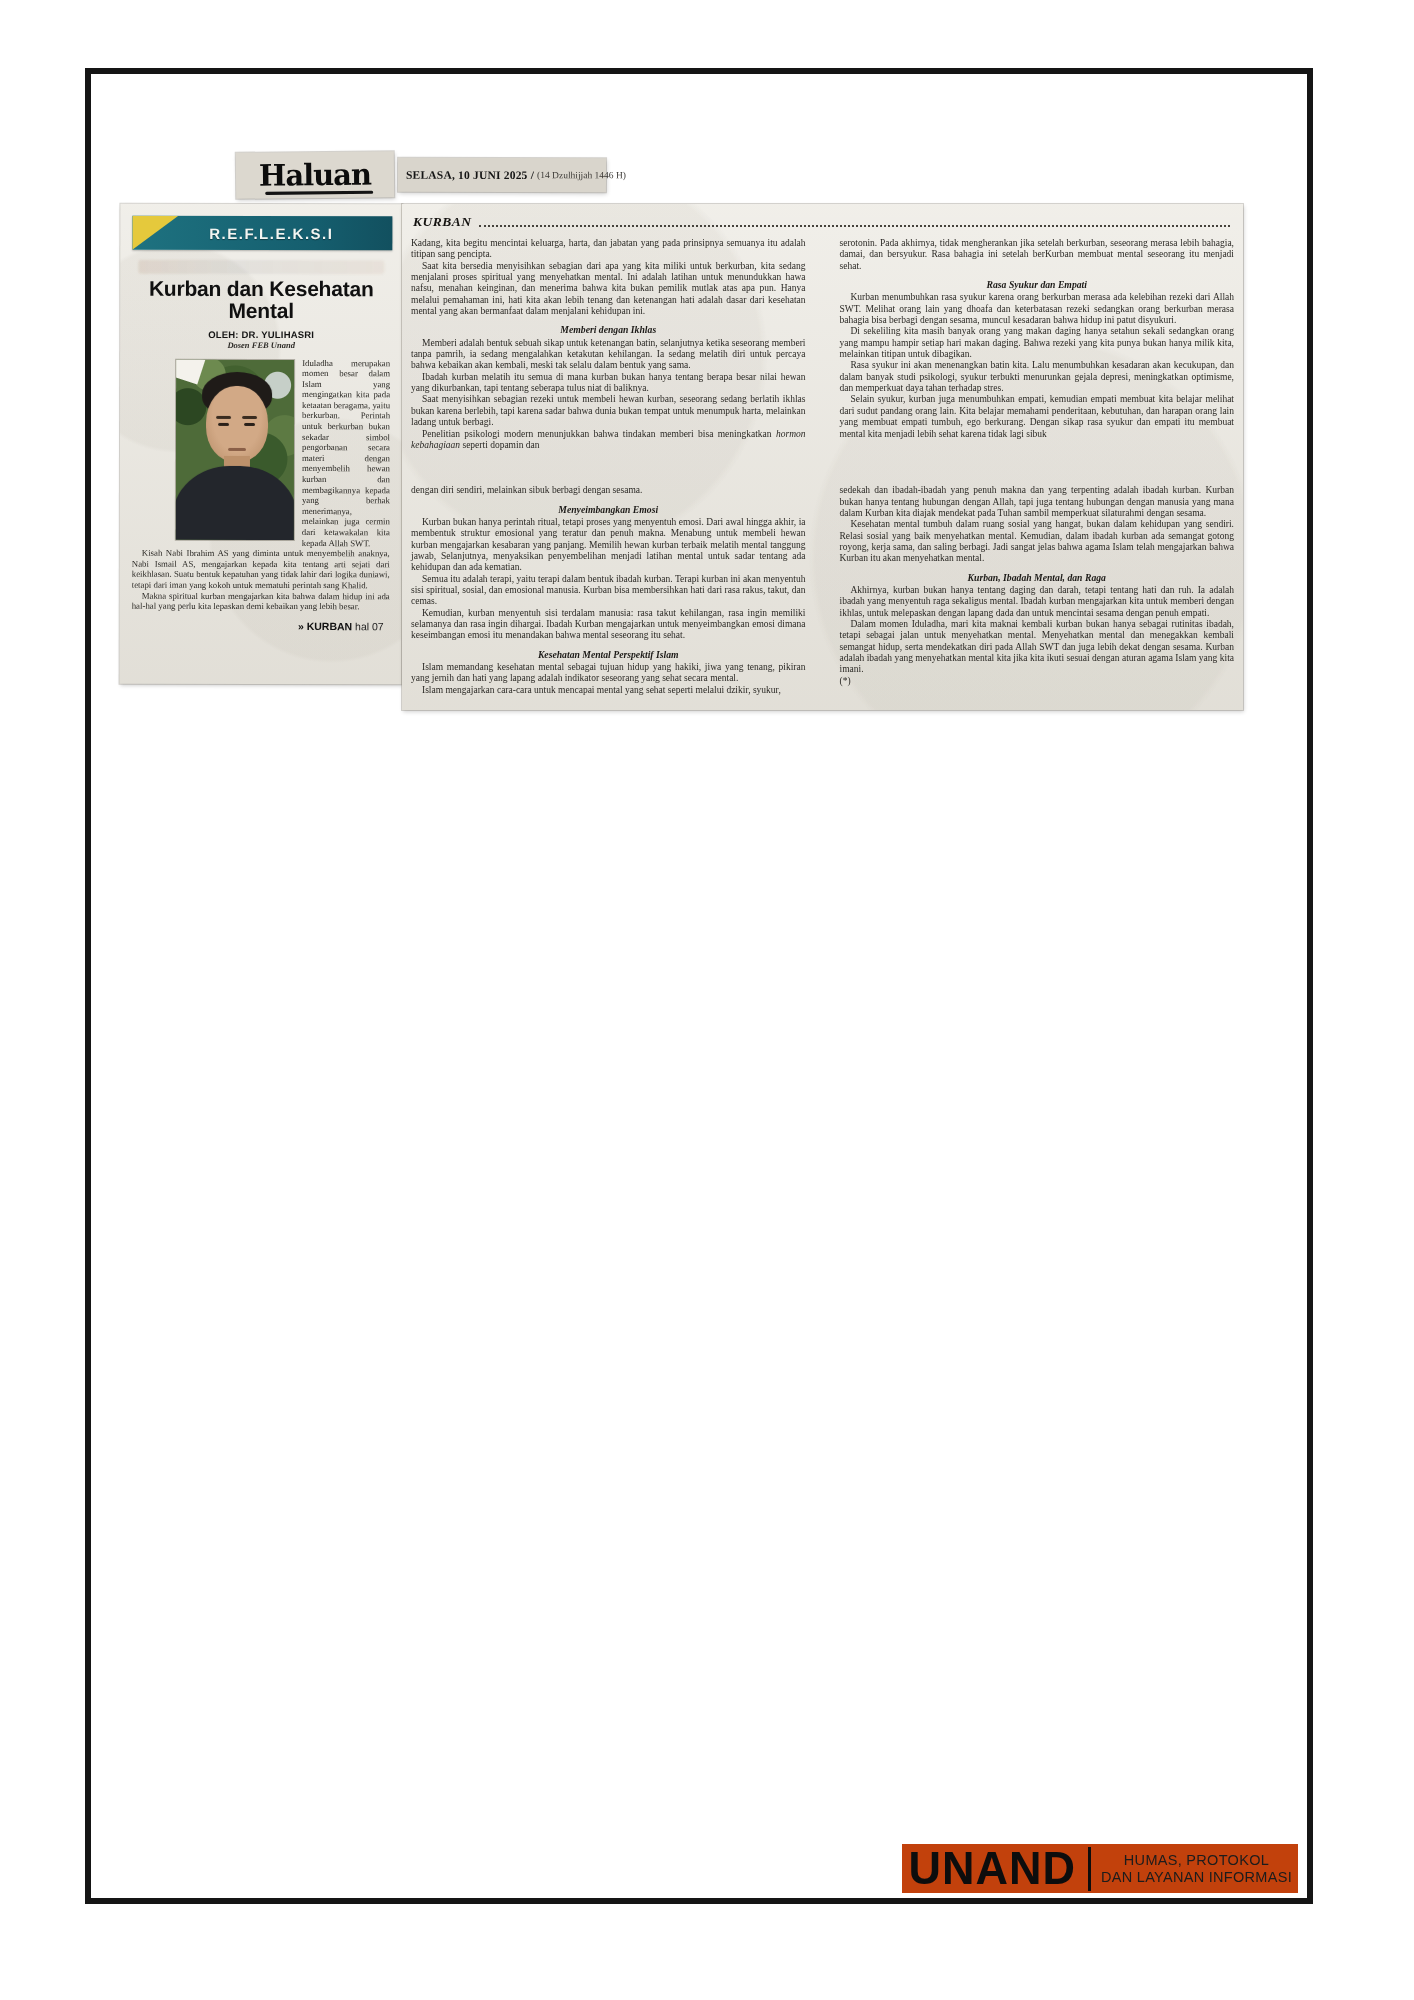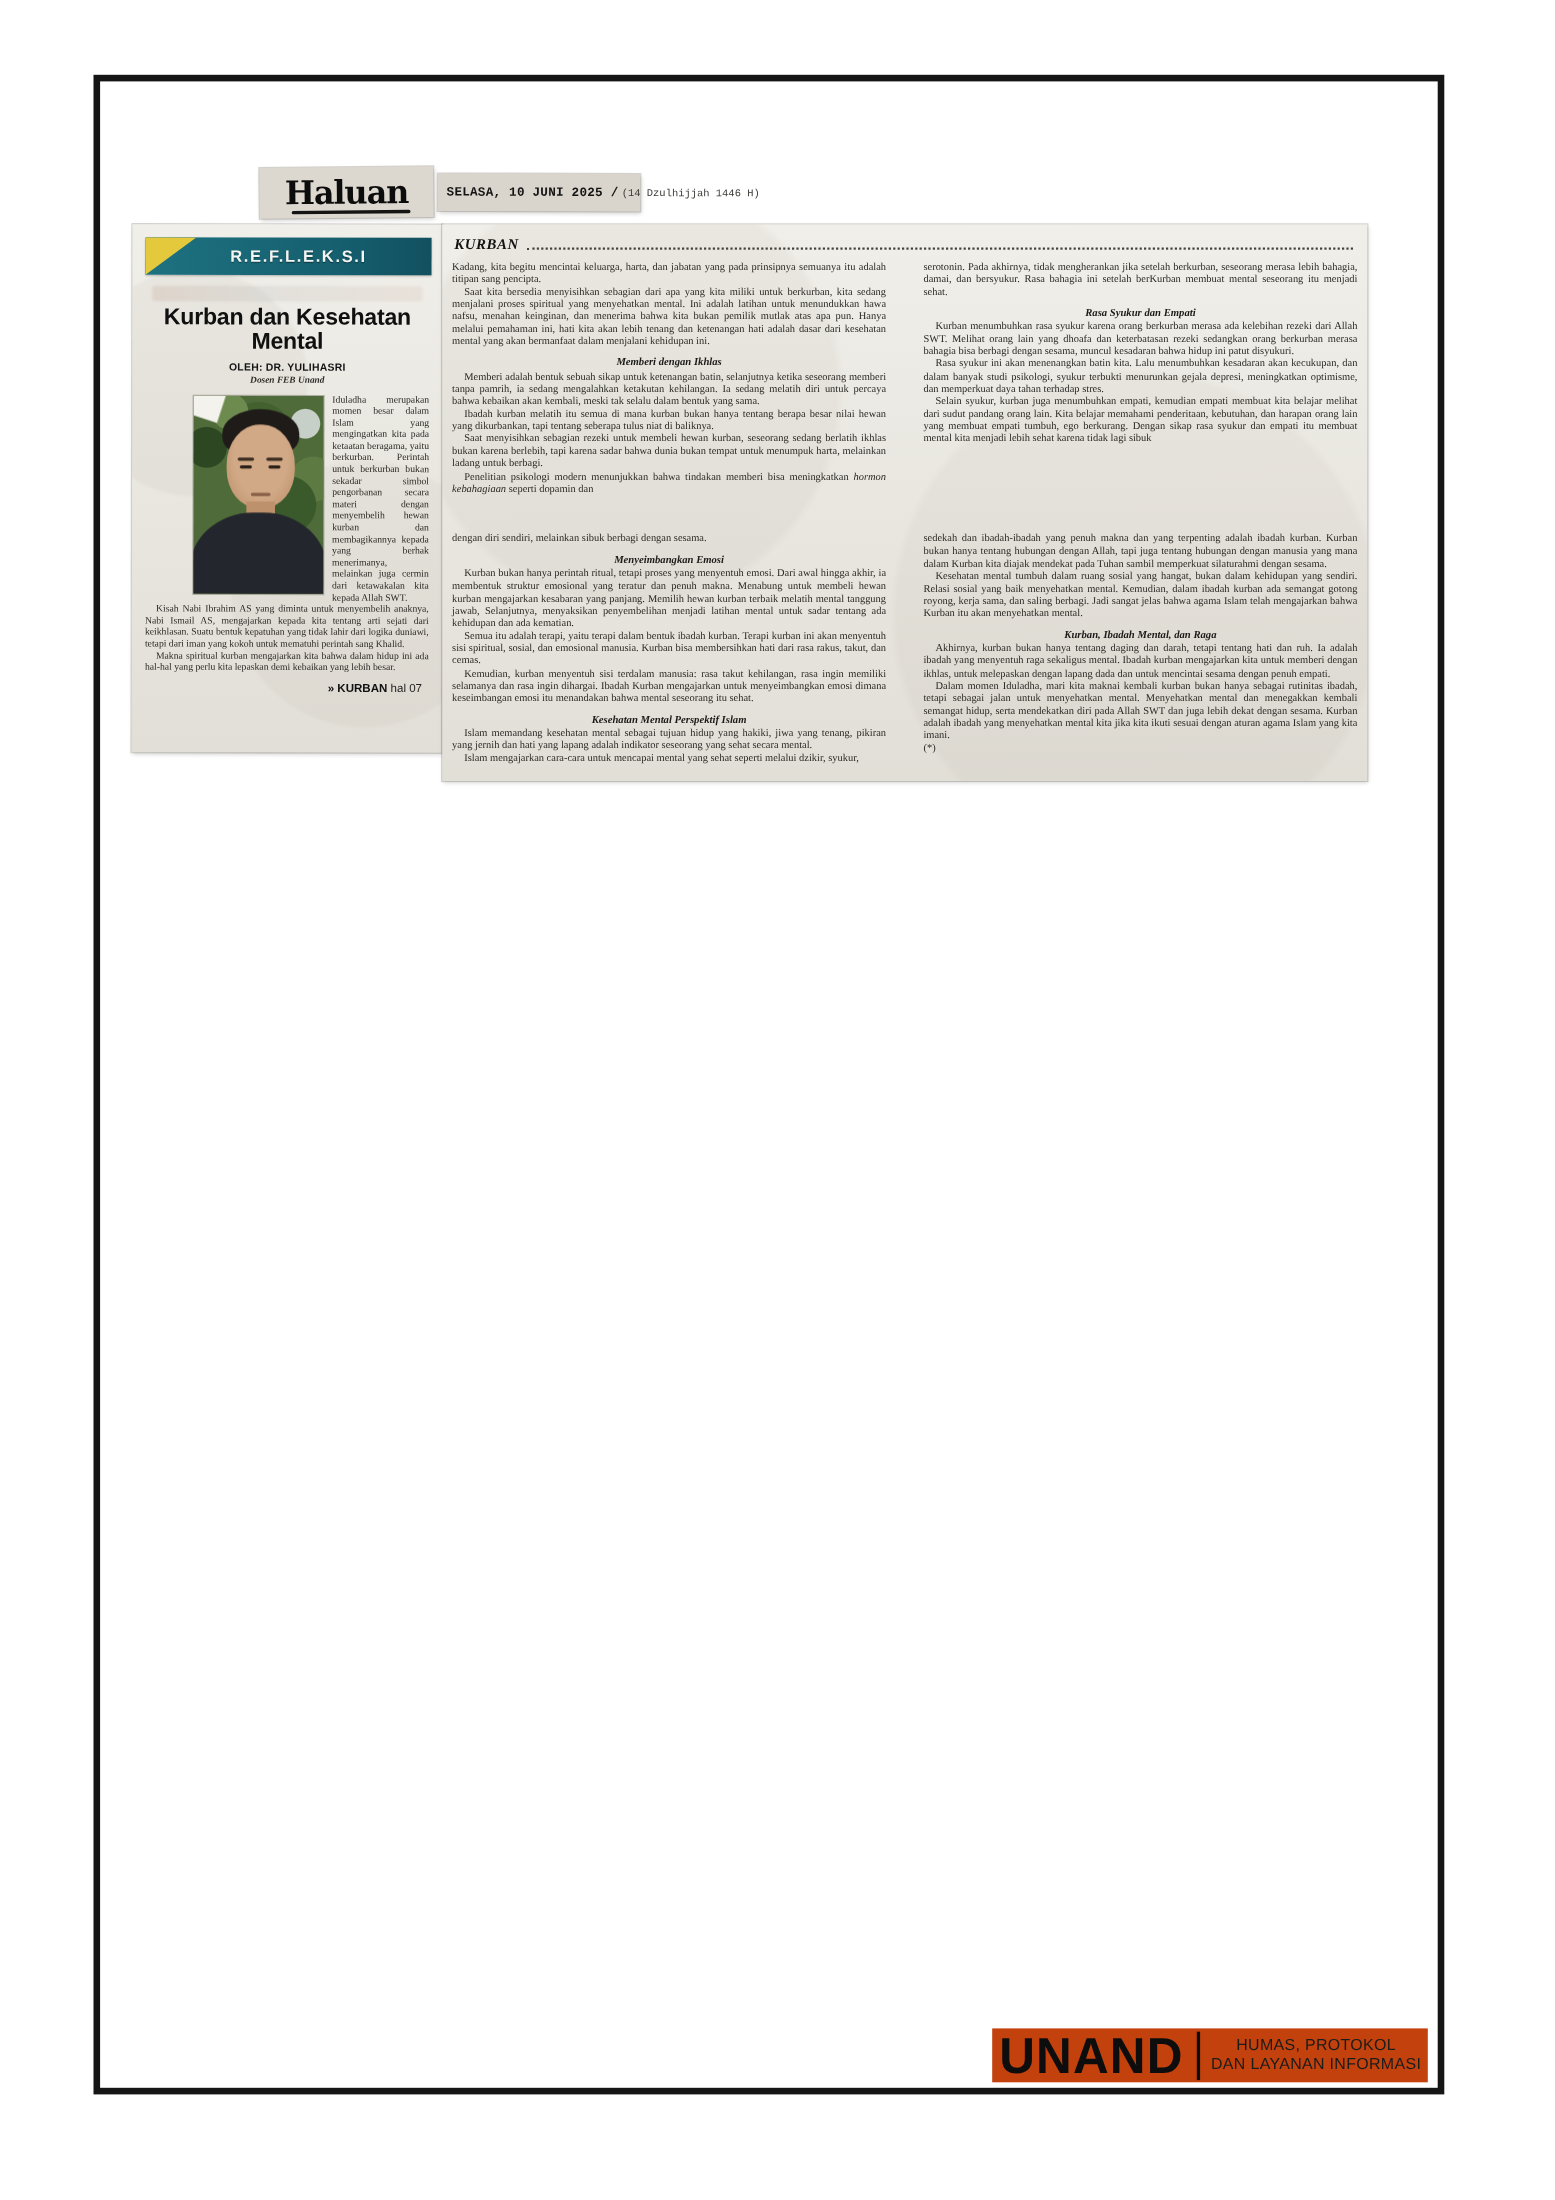--- a/index.html
+++ b/index.html
@@ -24,23 +24,23 @@
   
   .masthead-scrap{left:236px;top:152px;width:158px;height:46px;background:#dcd8cf;
     display:flex;align-items:center;justify-content:center;transform:rotate(-.6deg);}
   .haluan{
     font-family:"DejaVu Serif", serif;font-weight:bold;font-size:29px;color:#0c0c0c;
     letter-spacing:-1px;line-height:1;position:relative;transform:scaleY(1.02);
   }
   .haluan::after{content:"";position:absolute;left:6px;right:-2px;bottom:-4px;height:3px;
     background:#141414;border-radius:2px;}
   
-  .date-scrap{left:398px;top:158px;width:184px;height:34px;background:#d9d5cc;
+  .date-scrap{left:398px;top:158px;width:208px;height:34px;background:#d9d5cc;
     display:flex;align-items:center;padding:0 8px;box-sizing:border-box;transform:rotate(.15deg);
-    font-family:Liberation Mono, monospace;white-space:nowrap;}
+    font-family:Liberation Serif, serif;white-space:nowrap;}
   .date-main{font-weight:bold;font-size:11.5px;letter-spacing:.2px;color:#141414;}
   .date-hijri{font-size:9.5px;color:#3c3a36;margin-left:3px;}
   
   .left-scrap{left:120px;top:204px;width:282px;min-height:480px;padding:10px 8px 10px 8px;
     box-sizing:border-box;transform:rotate(.1deg);}
   .refleksi{
     position:relative;margin:2px 2px 10px 4px;height:34px;background:linear-gradient(90deg,#1e7280,#155e6e 70%,#12505f);
     display:flex;align-items:center;justify-content:center;overflow:hidden;
     box-shadow:0 1px 2px rgba(0,0,0,.25);
   }
@@ -177,20 +177,21 @@
         <h3 class="subhead">Memberi dengan Ikhlas</h3>
         <p class="bp ind">Memberi adalah bentuk sebuah sikap untuk ketenangan batin, selanjutnya ketika seseorang memberi tanpa pamrih, ia sedang mengalahkan ketakutan kehilangan. Ia sedang melatih diri untuk percaya bahwa kebaikan akan kembali, meski tak selalu dalam bentuk yang sama.</p>
         <p class="bp ind">Ibadah kurban melatih itu semua di mana kurban bukan hanya tentang berapa besar nilai hewan yang dikurbankan, tapi tentang seberapa tulus niat di baliknya.</p>
         <p class="bp ind">Saat menyisihkan sebagian rezeki untuk membeli hewan kurban, seseorang sedang berlatih ikhlas bukan karena berlebih, tapi karena sadar bahwa dunia bukan tempat untuk menumpuk harta, melainkan ladang untuk berbagi.</p>
         <p class="bp ind">Penelitian psikologi modern menunjukkan bahwa tindakan memberi bisa meningkatkan <em>hormon kebahagiaan</em> seperti dopamin dan</p>
       </div>
     <div class="col">
         <p class="bp">serotonin. Pada akhirnya, tidak mengherankan jika setelah berkurban, seseorang merasa lebih bahagia, damai, dan bersyukur. Rasa bahagia ini setelah berKurban membuat mental seseorang itu menjadi sehat.</p>
         <h3 class="subhead">Rasa Syukur dan Empati</h3>
         <p class="bp ind">Kurban menumbuhkan rasa syukur karena orang berkurban merasa ada kelebihan rezeki dari Allah SWT. Melihat orang lain yang dhoafa dan keterbatasan rezeki sedangkan orang berkurban merasa bahagia bisa berbagi dengan sesama, muncul kesadaran bahwa hidup ini patut disyukuri.</p>
+        <p class="bp ind">Di sekeliling kita masih banyak orang yang makan daging hanya setahun sekali sedangkan orang yang mampu hampir setiap hari makan daging. Bahwa rezeki yang kita punya bukan hanya milik kita, melainkan titipan untuk dibagikan.</p>
         <p class="bp ind">Rasa syukur ini akan menenangkan batin kita. Lalu menumbuhkan kesadaran akan kecukupan, dan dalam banyak studi psikologi, syukur terbukti menurunkan gejala depresi, meningkatkan optimisme, dan memperkuat daya tahan terhadap stres.</p>
         <p class="bp ind">Selain syukur, kurban juga menumbuhkan empati, kemudian empati membuat kita belajar melihat dari sudut pandang orang lain. Kita belajar memahami penderitaan, kebutuhan, dan harapan orang lain yang membuat empati tumbuh, ego berkurang. Dengan sikap rasa syukur dan empati itu membuat mental kita menjadi lebih sehat karena tidak lagi sibuk</p>
       </div>
     <div class="col">
         <p class="bp">dengan diri sendiri, melainkan sibuk berbagi dengan sesama.</p>
         <h3 class="subhead">Menyeimbangkan Emosi</h3>
         <p class="bp ind">Kurban bukan hanya perintah ritual, tetapi proses yang menyentuh emosi. Dari awal hingga akhir, ia membentuk struktur emosional yang teratur dan penuh makna. Menabung untuk membeli hewan kurban mengajarkan kesabaran yang panjang. Memilih hewan kurban terbaik melatih mental tanggung jawab, Selanjutnya, menyaksikan penyembelihan menjadi latihan mental untuk sadar tentang ada kehidupan dan ada kematian.</p>
         <p class="bp ind">Semua itu adalah terapi, yaitu terapi dalam bentuk ibadah kurban. Terapi kurban ini akan menyentuh sisi spiritual, sosial, dan emosional manusia. Kurban bisa membersihkan hati dari rasa rakus, takut, dan cemas.</p>
         <p class="bp ind">Kemudian, kurban menyentuh sisi terdalam manusia: rasa takut kehilangan, rasa ingin memiliki selamanya dan rasa ingin dihargai. Ibadah Kurban mengajarkan untuk menyeimbangkan emosi dimana keseimbangan emosi itu menandakan bahwa mental seseorang itu sehat.</p>
         <h3 class="subhead">Kesehatan Mental Perspektif Islam</h3>

